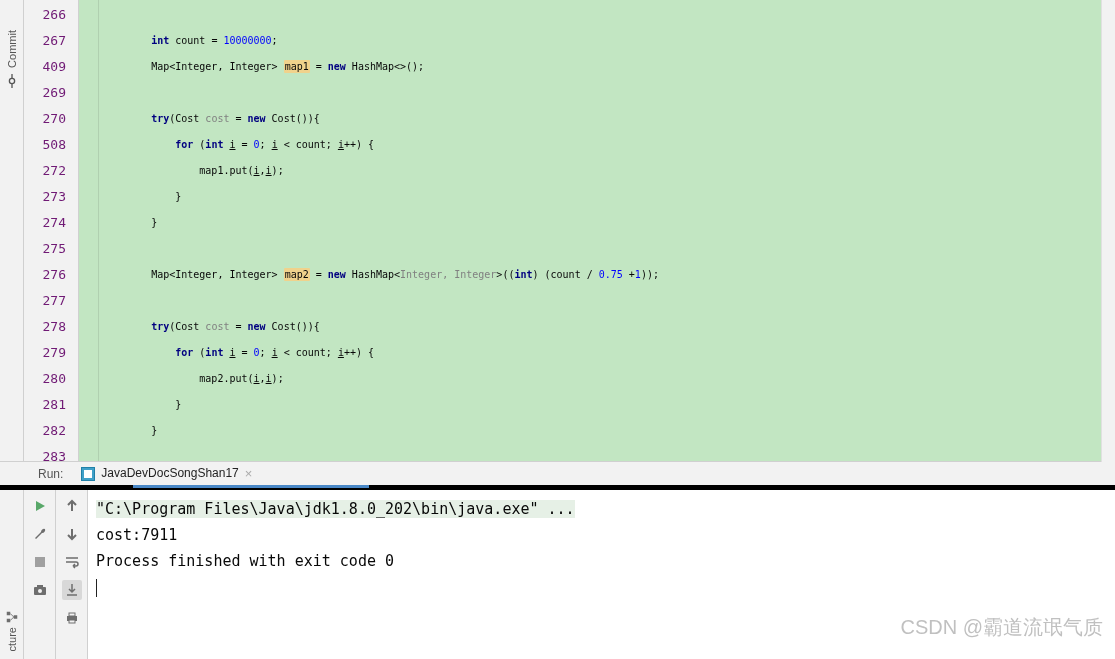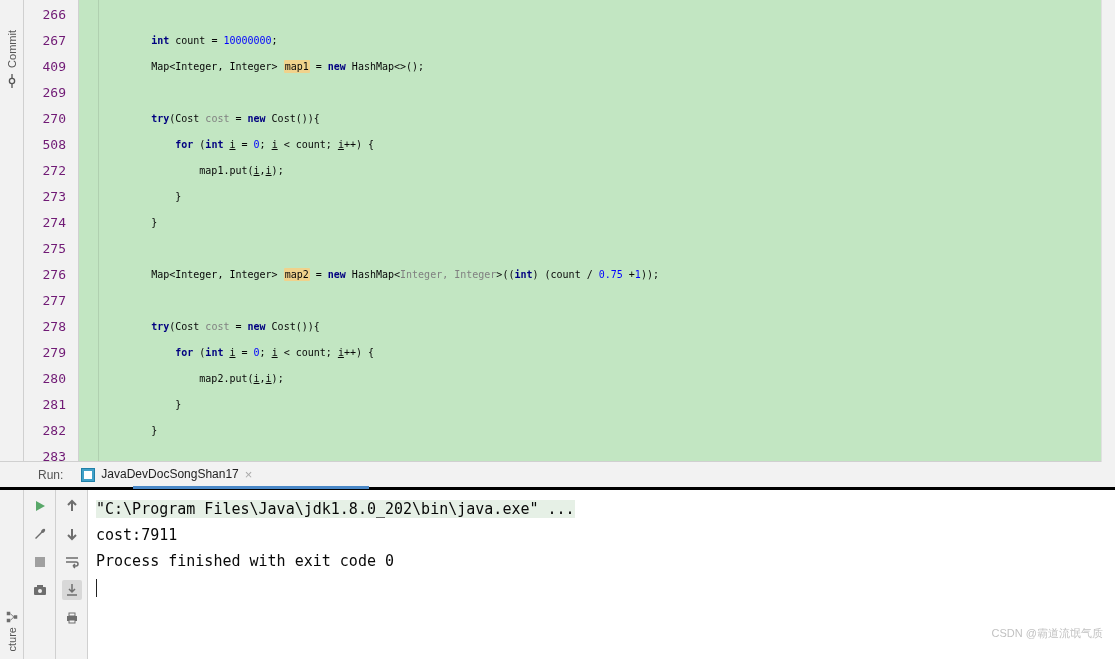--- a/index.html
+++ b/index.html
@@ -86,21 +86,21 @@
   height: 197px;
   display: flex;
   flex-direction: column;
   background: #fff;
 }
 .run-header {
   height: 28px;
   display: flex;
   align-items: center;
   background: #f2f2f2;
-  border-bottom: 3px solid #000000;
+  border-bottom: 5px solid #000000;
   padding-left: 38px;
   font-family: sans-serif;
   font-size: 12px;
 }
 .run-label { color: #555; margin-right: 18px; }
 .run-tab-icon {
   width: 14px;
   height: 14px;
   margin-right: 6px;
   background: #40a0c8;
@@ -198,21 +198,21 @@
   width: 1px;
   height: 18px;
   background: #222;
   vertical-align: middle;
 }
 .watermark {
   position: absolute;
   right: 12px;
   bottom: 18px;
   font-family: sans-serif;
-  font-size: 11px;
+  font-size: 20px;
   color: rgba(150,150,150,0.6);
   pointer-events: none;
 }
 .scrollbar-v {
   position: absolute;
   right: 0;
   top: 0;
   width: 14px;
   height: 462px;
   background: #f2f2f2;

